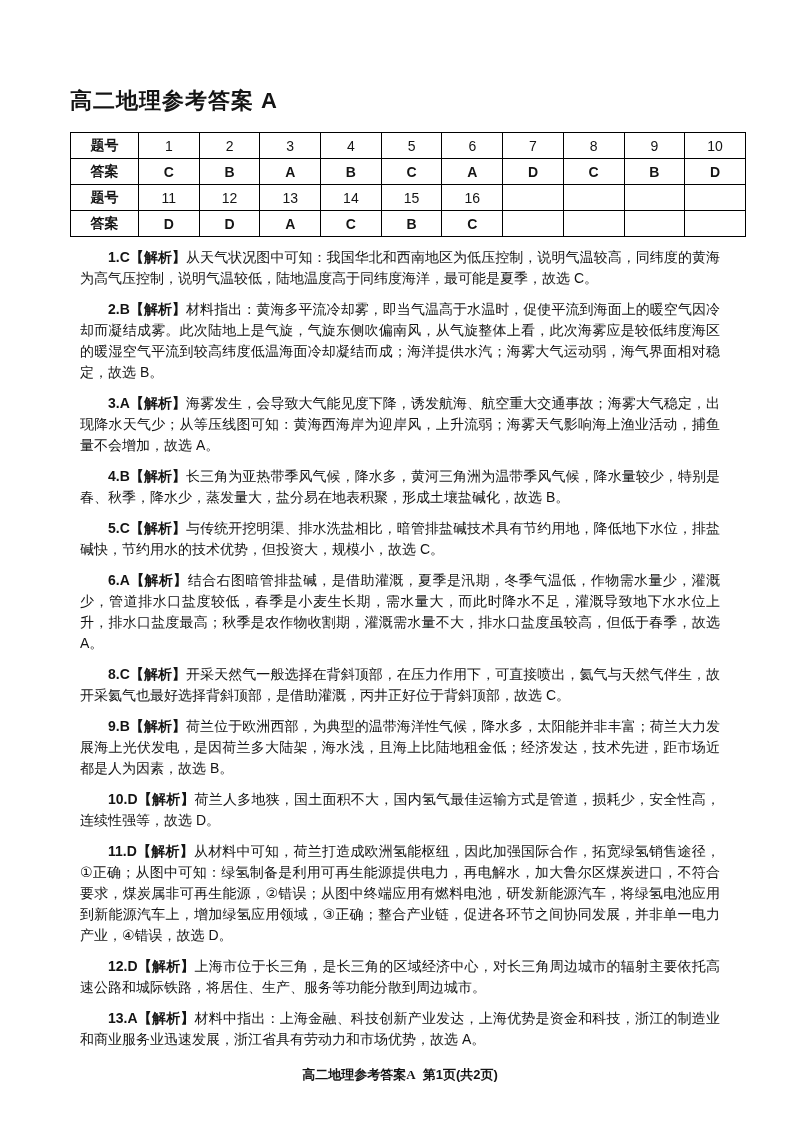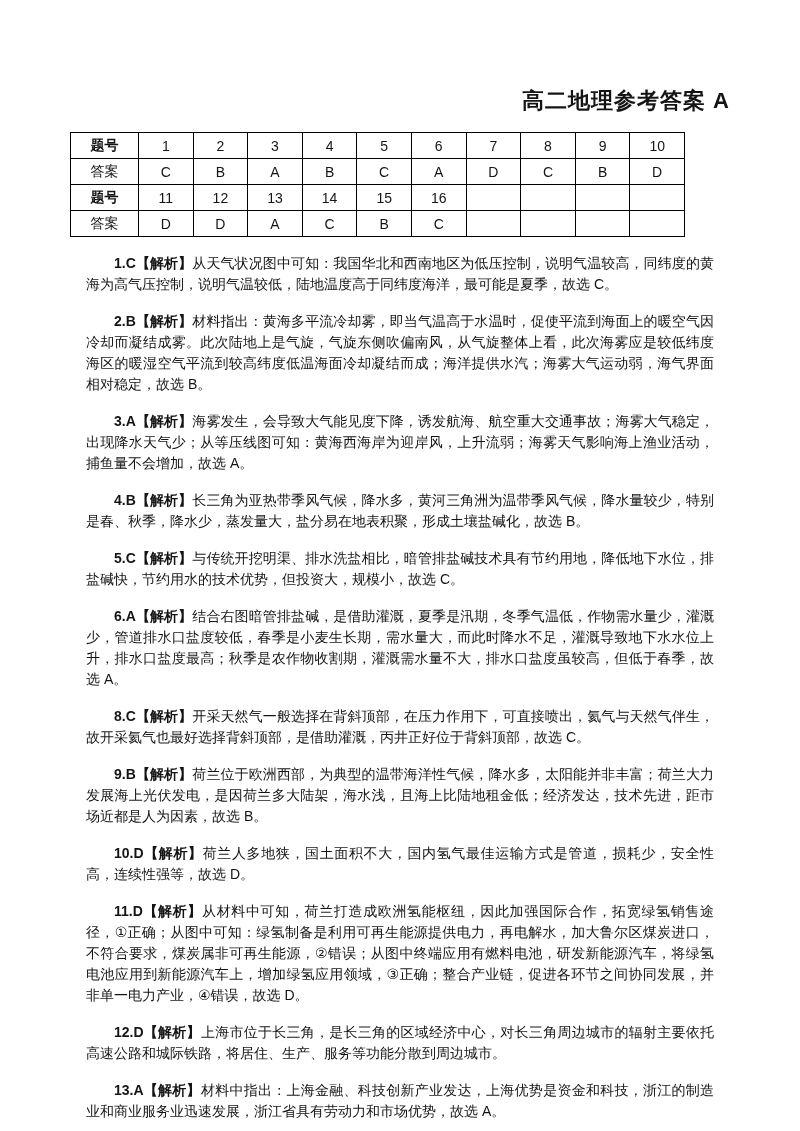--- a/index.html
+++ b/index.html
@@ -12,49 +12,49 @@
     height: 1131px;
     background: #ffffff;
     box-sizing: border-box;
     padding: 86px 70px 0 70px;
     font-family: "Liberation Sans", "DejaVu Sans", sans-serif;
     color: #141414;
   }
   .title {
     font-size: 22px;
     font-weight: bold;
-    text-align: right;
+    text-align: left;
     margin: 0 0 16px 0;
     letter-spacing: 1px;
   }
   table.answers {
     border-collapse: collapse;
-    width: 615px;
+    width: 676px;
     table-layout: fixed;
   }
   table.answers td {
     border: 1.6px solid #000;
     height: 25px;
     text-align: center;
     vertical-align: middle;
     font-size: 14px;
     padding: 0;
   }
   table.answers td.hdr {
     font-weight: bold;
   }
   table.answers tr.ans td {
-    font-weight: normal;
+    font-weight: bold;
   }
   .exps {
     margin-top: 10px;
     width: 660px;
   }
   p.exp {
-    margin: 16px;
+    margin: 10px;
     font-size: 14px;
     line-height: 21px;
     text-align: justify;
     text-indent: 2em;
     word-break: break-all;
   }
   p.exp b {
     font-weight: bold;
   }
   .footer {

